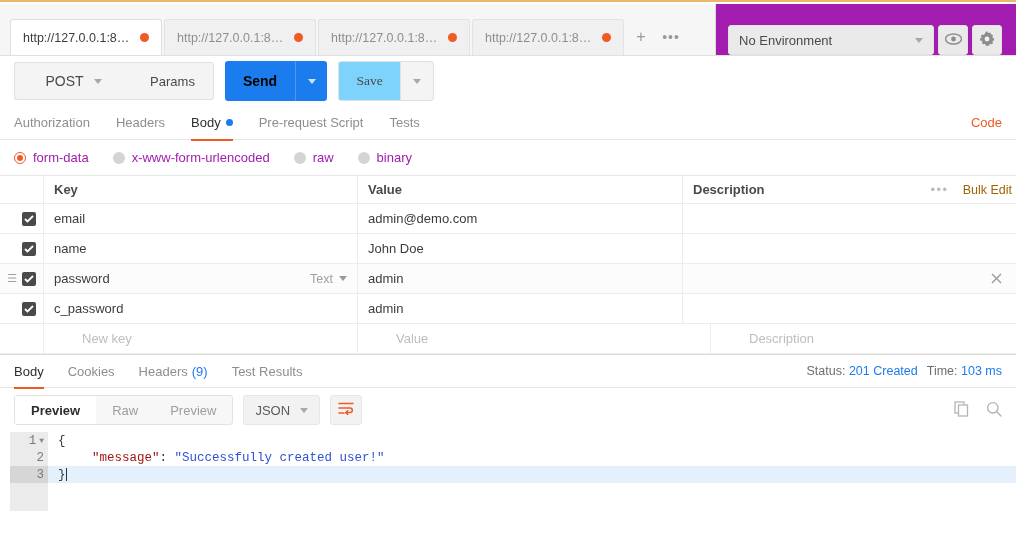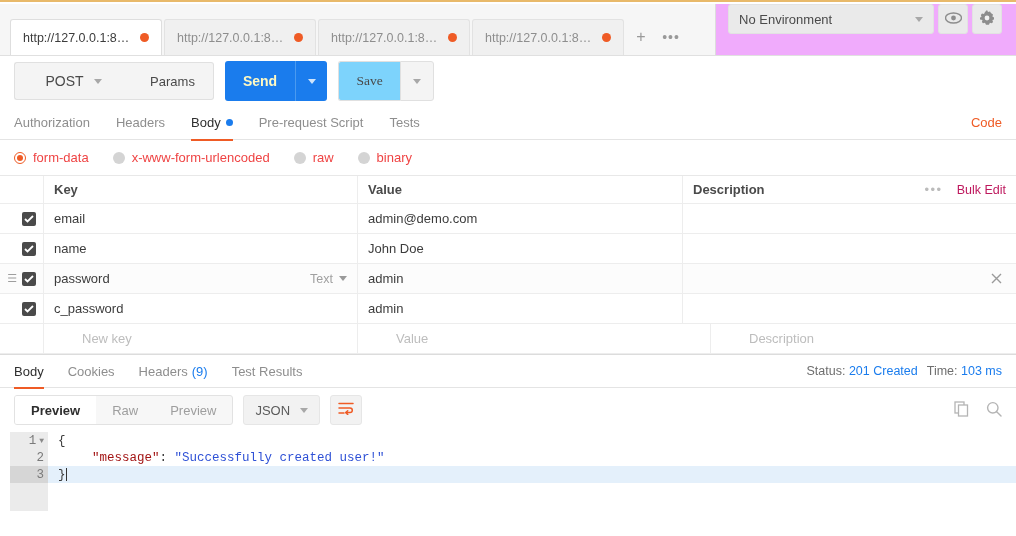--- a/index.html
+++ b/index.html
@@ -31,21 +31,21 @@
   }
   .req-tab.active { background: #ffffff; color: #3c3c3c; border-color: #dedede; }
   .req-tab .tab-label { flex: 1 1 auto; overflow: hidden; text-overflow: ellipsis; }
   .unsaved-dot { width: 9px; height: 9px; border-radius: 50%; background: #ef5b25; flex: none; }
   .tab-plus, .tab-more {
     height: 36px; width: 30px; display: flex; align-items: center; justify-content: center;
     color: #999; font-size: 16px; cursor: pointer; background: #f6f6f6;
   }
   .tab-more { font-size: 14px; letter-spacing: 1px; }
 
-  .env-zone { flex: none; width: 300px; display: flex; align-items: flex-start; gap: 4px; padding: 0 14px 0 12px; background: #f0abfc; }
+  .env-zone { flex: none; width: 300px; display: flex; align-items: flex-end; gap: 4px; padding: 0 14px 0 12px; background: #a21caf; }
   .env-select {
     flex: 1 1 auto; height: 30px; background: #eaeaea; border: 1px solid #e2e2e2; border-radius: 3px;
     display: flex; align-items: center; padding: 0 10px; font-size: 13px; color: #4a4a4a; cursor: pointer;
   }
   .env-select .env-name { flex: 1 1 auto; }
   .icon-btn {
     width: 30px; height: 30px; background: #eaeaea; border: 1px solid #e2e2e2; border-radius: 3px;
     display: flex; align-items: center; justify-content: center; cursor: pointer; color: #8d8d8d; flex: none;
   }
   .caret { width: 0; height: 0; border-left: 4px solid transparent; border-right: 4px solid transparent; border-top: 5px solid #a8a8a8; flex: none; }
@@ -61,21 +61,21 @@
     flex: 1 1 auto; height: 38px; background: #f4f4f4; border: 1px solid #e0e0e0;
     display: flex; align-items: center; padding: 0 12px; font-size: 13.5px; color: #3c3c3c; cursor: text;
   }
   .params-btn {
     width: 82px; height: 38px; background: #f4f4f4; border: 1px solid #e0e0e0; border-left: none;
     border-radius: 0 3px 3px 0; display: flex; align-items: center; justify-content: center;
     font-size: 13px; color: #4a4a4a; cursor: pointer;
   }
   .send-group { display: flex; margin-left: 11px; }
   .send-btn {
-    width: 70px; height: 40px; background: #1a7ced; color: #fef9c3; font-weight: bold; font-size: 14px;
+    width: 70px; height: 40px; background: #1a7ced; color: #000000; font-weight: bold; font-size: 14px;
     display: flex; align-items: center; justify-content: center; border-radius: 3px 0 0 3px; cursor: pointer;
   }
   .send-caret {
     width: 32px; height: 40px; background: #1a7ced; border-left: 1px solid #4a9af0; border-radius: 0 3px 3px 0;
     display: flex; align-items: center; justify-content: center; cursor: pointer;
   }
   .send-caret .caret { border-top-color: #cfe4fb; }
   .save-group { display: flex; margin-left: 11px; }
   .save-btn {
     width: 62px; height: 40px; background: #7dd3fc; border: 1px solid #e0e0e0; border-right: none;
@@ -93,21 +93,21 @@
     height: 34px; display: flex; align-items: center; gap: 5px; margin-right: 26px;
     font-size: 13px; color: #8e8e8e; cursor: pointer; position: relative;
   }
   .rtab.active { color: #2e2e2e; }
   .rtab.active::after { content: ""; position: absolute; left: 0; right: 0; bottom: -1px; height: 2px; background: #ef5b25; }
   .blue-dot { width: 7px; height: 7px; border-radius: 50%; background: #1a7ced; }
   .code-link { margin-left: auto; color: #ef5b25; font-size: 13px; cursor: pointer; }
 
   
   .bodytype-row { height: 36px; flex: none; display: flex; align-items: center; padding: 0 14px; border-bottom: 1px solid #e8e8e8; }
-  .radio-opt { display: flex; align-items: center; gap: 7px; margin-right: 24px; font-size: 13px; color: #ef4444; cursor: pointer; }
+  .radio-opt { display: flex; align-items: center; gap: 7px; margin-right: 24px; font-size: 13px; color: #a21caf; cursor: pointer; }
   .radio { width: 12px; height: 12px; border-radius: 50%; background: #d4d4d4; display: flex; align-items: center; justify-content: center; flex: none; }
   .radio.on { background: #fff; border: 1px solid #ef5b25; }
   .radio.on::after { content: ""; width: 6px; height: 6px; border-radius: 50%; background: #ef5b25; }
 
   
   .kv-table { flex: none; border-bottom: 1px solid #dcdcdc; }
   .kv-row { display: flex; height: 30px; border-bottom: 1px solid #ededed; align-items: stretch; }
   .kv-row.header { height: 28px; font-weight: bold; color: #4a4a4a; font-size: 12.5px; }
   .kv-row.hovered { background: #fcfcfc; }
   .cell-check {
@@ -126,21 +126,21 @@
   .type-sel { display: flex; align-items: center; gap: 6px; color: #a0a0a0; font-size: 12.5px; cursor: pointer; }
   .type-sel .caret { border-top-color: #9a9a9a; }
   .cell-val {
     width: 325px; flex: none; display: flex; align-items: center; padding: 0 10px;
     border-right: 1px solid #ededed; font-size: 13px;
   }
   .cell-desc { flex: 1 1 auto; display: flex; align-items: center; padding: 0 10px; font-size: 13px; }
   .ph { color: #bdbdbd; margin-left: 28px; }
   .row-x { margin-left: auto; color: #9a9a9a; font-size: 15px; cursor: pointer; padding-right: 4px; }
   .hdr-dots { color: #bbb; font-size: 13px; letter-spacing: 1.5px; margin-left: auto; padding-right: 14px; cursor: pointer; font-weight: normal; }
-  .bulk-edit { color: #be185d; font-weight: normal; font-size: 12.5px; cursor: pointer; padding-right: 10px; }
+  .bulk-edit { color: #a16207; font-weight: normal; font-size: 12.5px; cursor: pointer; padding-right: 4px; }
   .kv-row.header .cell-desc { padding-right: 0; }
 
   
   .resp-tabs { height: 33px; flex: none; display: flex; align-items: center; padding: 0 14px; border-bottom: 1px solid #e4e4e4; background: #fff; }
   .resp-tab { height: 33px; display: flex; align-items: center; gap: 4px; margin-right: 24px; font-size: 13px; color: #8e8e8e; cursor: pointer; position: relative; }
   .resp-tab.active { color: #2e2e2e; }
   .resp-tab.active::after { content: ""; position: absolute; left: 0; right: 0; bottom: -1px; height: 2px; background: #ef5b25; }
   .count { color: #1a7ced; }
   .resp-meta { margin-left: auto; display: flex; gap: 9px; font-size: 12.5px; color: #6e6e6e; }
   .resp-meta .v { color: #1a7ced; }

